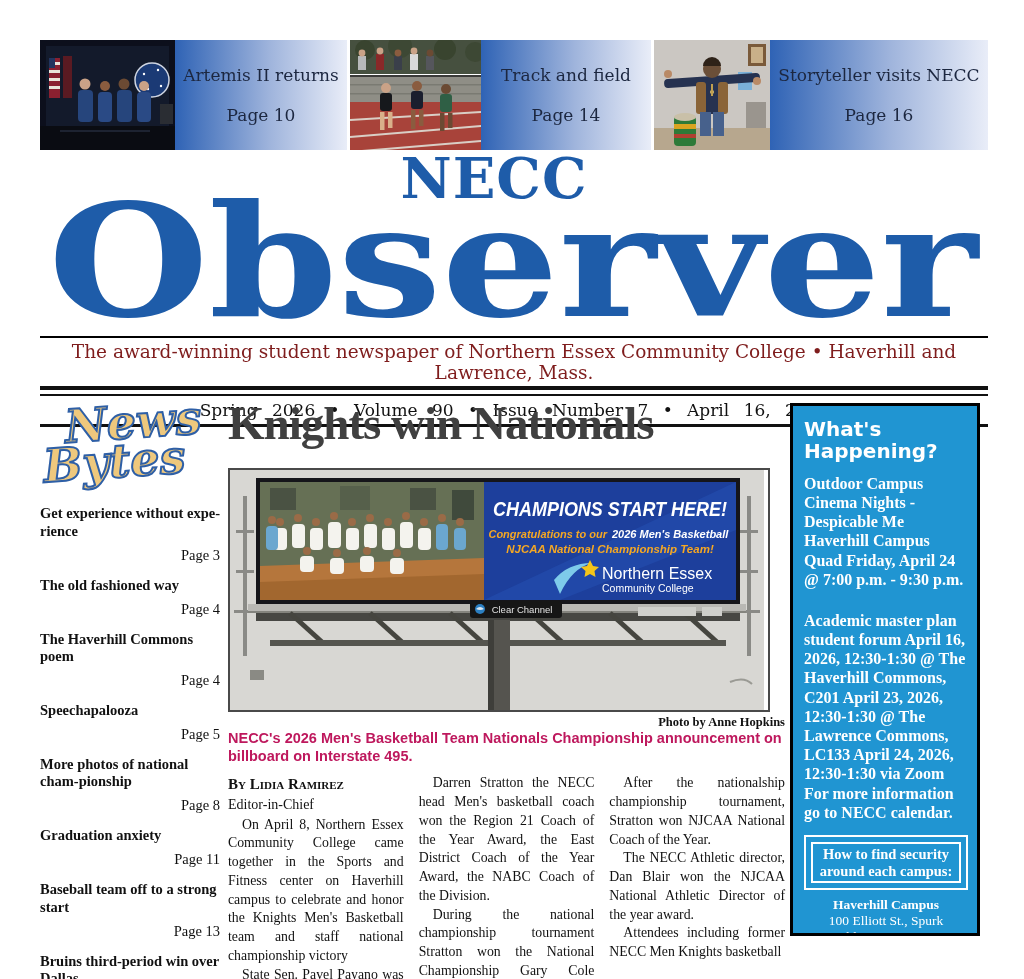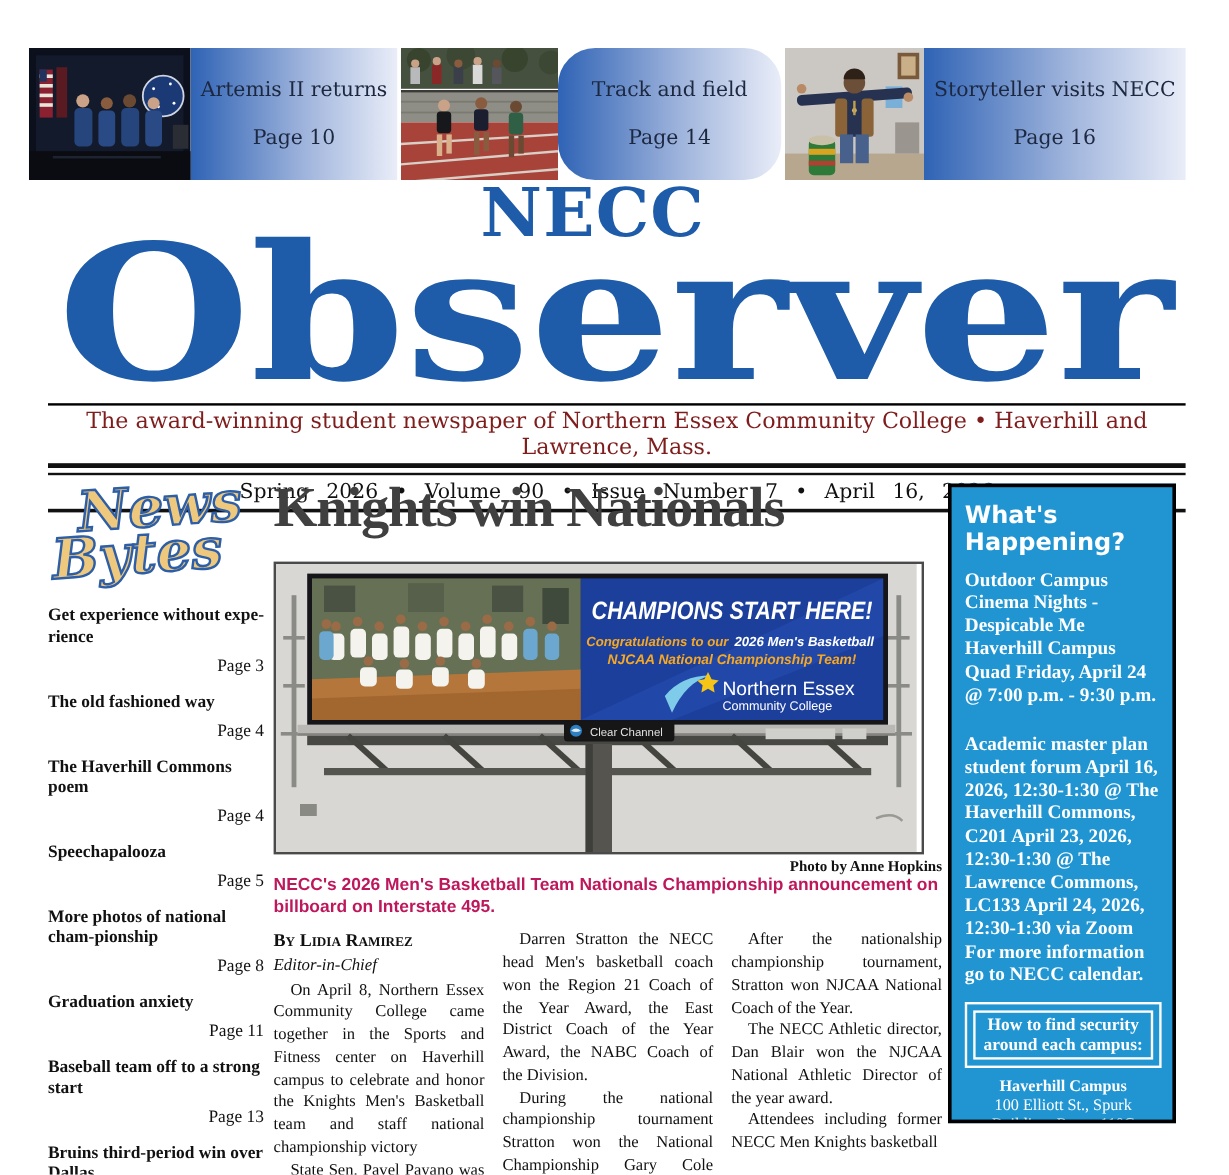--- a/index.html
+++ b/index.html
@@ -41,21 +41,21 @@
 
   
   .center{position:absolute;left:228px;top:400px;width:557px;}
   .headline{font-weight:bold;font-size:47px;line-height:1.02;letter-spacing:-1px;color:#404040;}
   .photo-wrap{margin-top:20px;width:538px;border:2px solid #4a4a4a;line-height:0;}
   .credit{text-align:right;font-weight:bold;font-size:12.5px;margin-top:3px;}
   .caption{font-family:"Liberation Sans",sans-serif;font-weight:bold;font-size:14.5px;line-height:1.22;color:#be185d;}
   .cols{display:flex;gap:15px;margin-top:9px;}
   .col{width:176px;font-size:13.8px;line-height:1.36;text-align:justify;}
   .byline{font-variant:small-caps;font-weight:bold;font-size:15px;}
-  .role{font-style:italic;font-size:14px;margin-bottom:2px;}
+  .role{font-size:14px;margin-bottom:2px;}
   .col p{margin:0;text-indent:14px;}
   .continued{font-style:italic;font-size:14.5px;text-align:center;margin-top:22px;}
 
   
   .happening{position:absolute;left:790px;top:403px;width:190px;height:533px;box-sizing:border-box;
              background:#2095d2;border:3px solid #000;color:#fff;padding:12px 9px 10px 11px;overflow:hidden;}
   .wh-title{font-family:"DejaVu Sans",sans-serif;font-weight:bold;font-size:20px;line-height:1.12;}
   .wh-entry{font-weight:bold;font-size:16px;line-height:1.2;margin-top:11px;}
   .wh-entry.second{margin-top:22px;}
   .sec-box{margin-top:13px;border:2px solid #fff;padding:5px;}
@@ -142,21 +142,21 @@
             <rect x="61" y="51" width="12" height="18" rx="3" fill="#1a1e2e"></rect>
           <rect x="61" y="70" width="4.5" height="19" fill="#8a5c3f"></rect>
             <rect x="69" y="70" width="4.5" height="16" fill="#8a5c3f"></rect>
           <circle cx="96" cy="49" r="5" fill="#6b4a33"></circle>
             <rect x="90" y="54" width="12" height="18" rx="3" fill="#2f5f45"></rect>
           <rect x="90" y="73" width="4.5" height="18" fill="#6b4a33"></rect>
             <rect x="98" y="73" width="4.5" height="15" fill="#6b4a33"></rect>
         </g>
       </svg>
     </div>
-    <div class="b-cap gap3" style="width:186px;border-radius:31px;">
+    <div class="b-cap gap3" style="width:170px;">
       <div class="t">Track and field</div>
       <div class="p">Page 14</div>
     </div>
     <div class="b-photo" style="width:116px;">
       <svg width="116" height="110" viewBox="0 0 116 110">
         <rect width="116" height="110" fill="#cbc7c2"></rect>
         <rect x="0" y="88" width="116" height="22" fill="#b7a78e"></rect>
         <rect x="94" y="4" width="18" height="22" fill="#7a5a3a"></rect>
           <rect x="97" y="7" width="12" height="16" fill="#c9b089"></rect>
         <rect x="84" y="32" width="14" height="18" fill="#7ab0d8"></rect>

